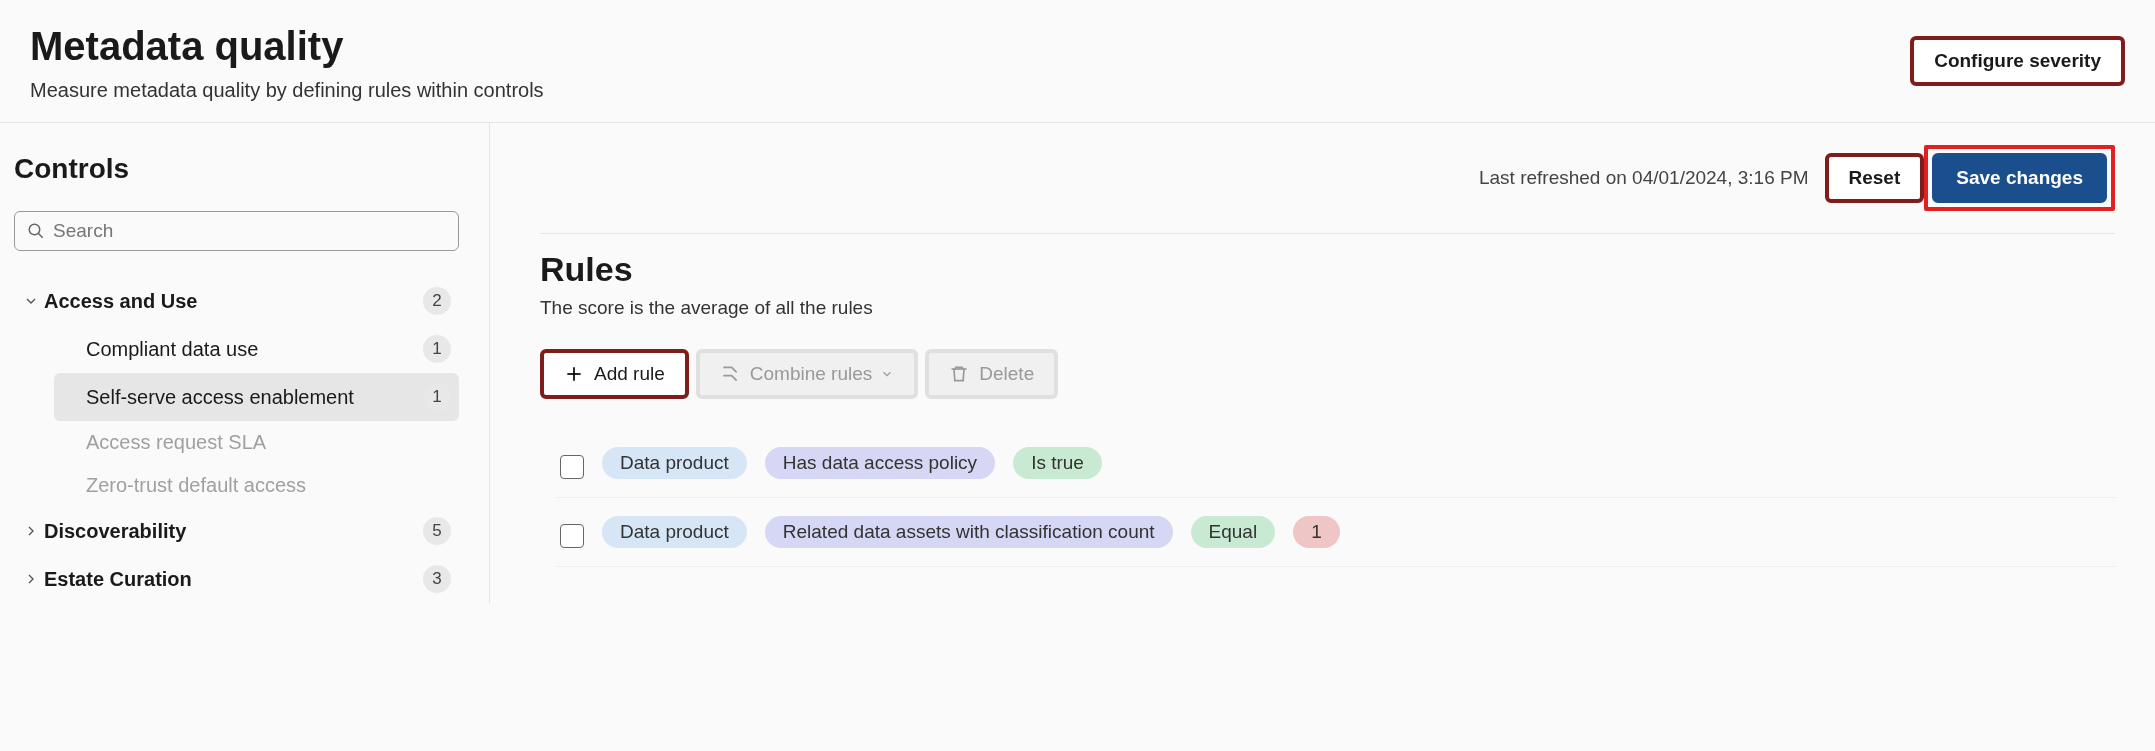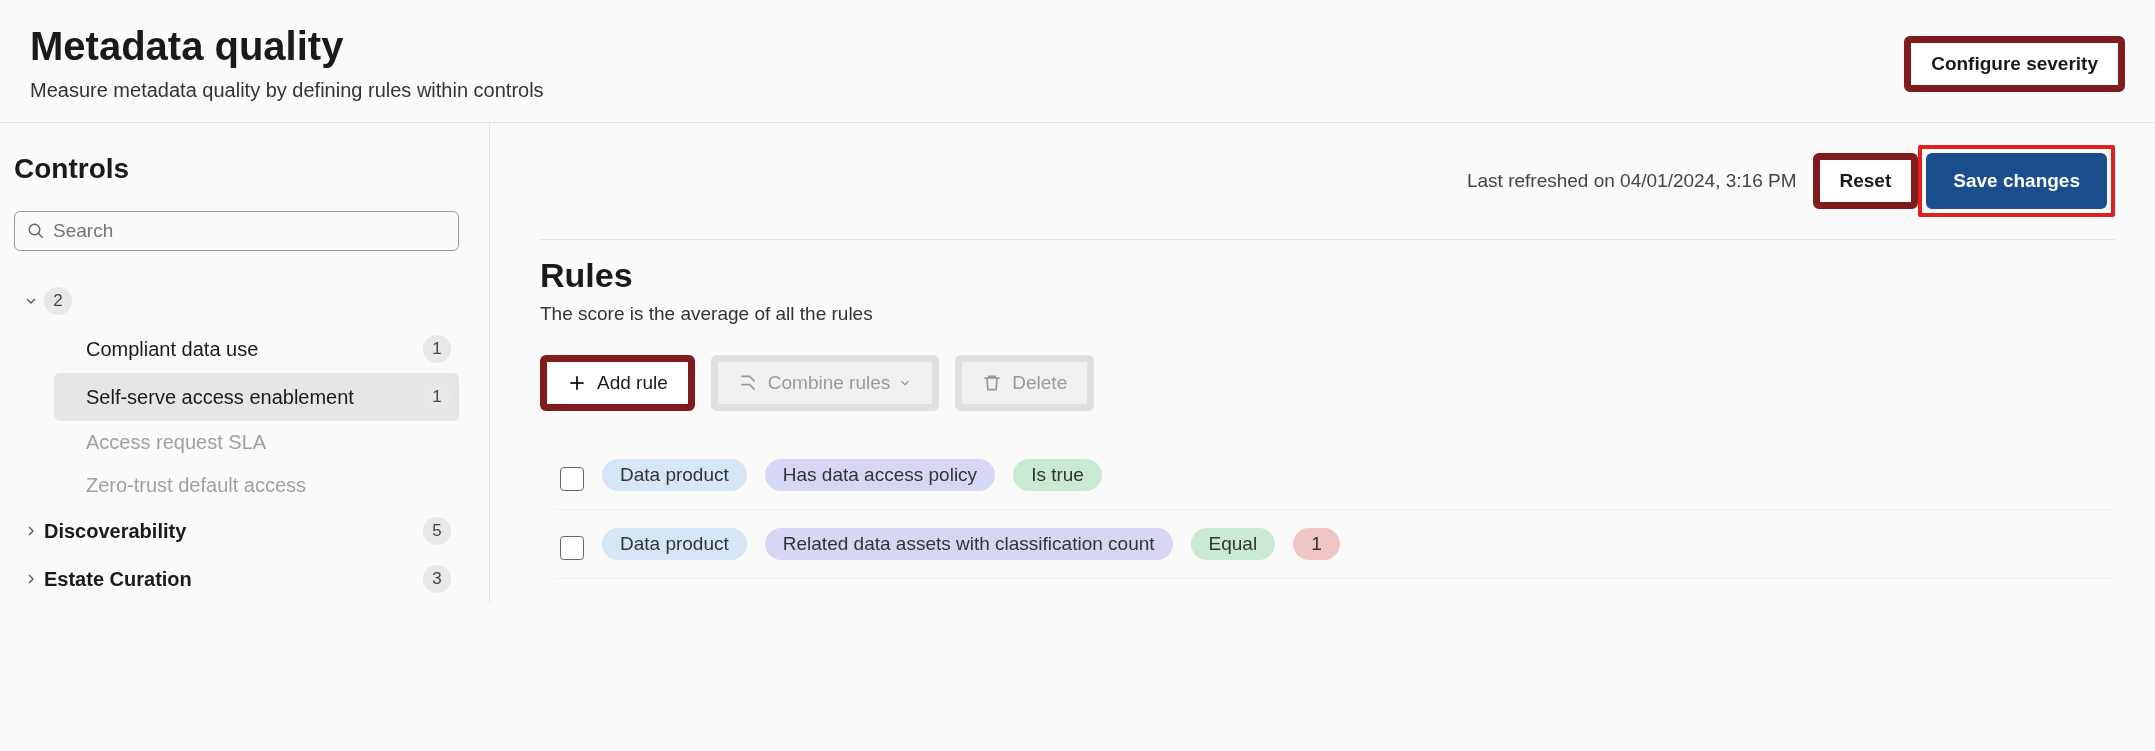--- a/index.html
+++ b/index.html
@@ -25,21 +25,21 @@
   }
   .page-subtitle {
     font-size: 20px;
     color: #333;
   }
   .btn {
     display: inline-flex;
     align-items: center;
     justify-content: center;
     padding: 10px 20px;
-    border: 7px solid #7f1d1d;
+    border: 4px solid #7f1d1d;
     background: #fff;
     border-radius: 6px;
     font-size: 19px;
     font-weight: 600;
     cursor: pointer;
     color: #1a1a1a;
   }
   .btn-primary {
     background: #1b4e8c;
     border-color: #1b4e8c;
@@ -142,21 +142,21 @@
     font-weight: 600;
     margin-bottom: 8px;
   }
   .rules-subtitle {
     font-size: 19px;
     color: #333;
     margin-bottom: 30px;
   }
   .rules-toolbar {
     display: flex;
-    gap: 16px;
+    gap: 7px;
     margin-bottom: 30px;
   }
   .rules-toolbar .btn { font-weight: 400; }
   .rule-row {
     display: flex;
     align-items: flex-end;
     gap: 18px;
     padding: 18px 4px;
     border-bottom: 1px solid #eee;
   }
@@ -209,20 +209,21 @@
       </span>
       <input type="text" style="margin-left: 8px;" placeholder="Search">
     </div>
     <div id="tree">
         <div class="tree-item">
           <span class="tree-chevron">
             <svg width="16" height="16" viewBox="0 0 24 24" fill="none" stroke="#555" stroke-width="2">
               <polyline points="6 9 12 15 18 9"></polyline>
             </svg>
           </span>
+          <span class="tree-label group">Access and Use</span>
           <span class="tree-count">2</span>
         </div>
         <div class="tree-children">
           <div class="tree-item">
             <span class="tree-label">Compliant data use</span>
             <span class="tree-count">1</span>
           </div>
           <div class="tree-item selected">
             <span class="tree-label">Self-serve access enablement</span>
             <span class="tree-count">1</span>

